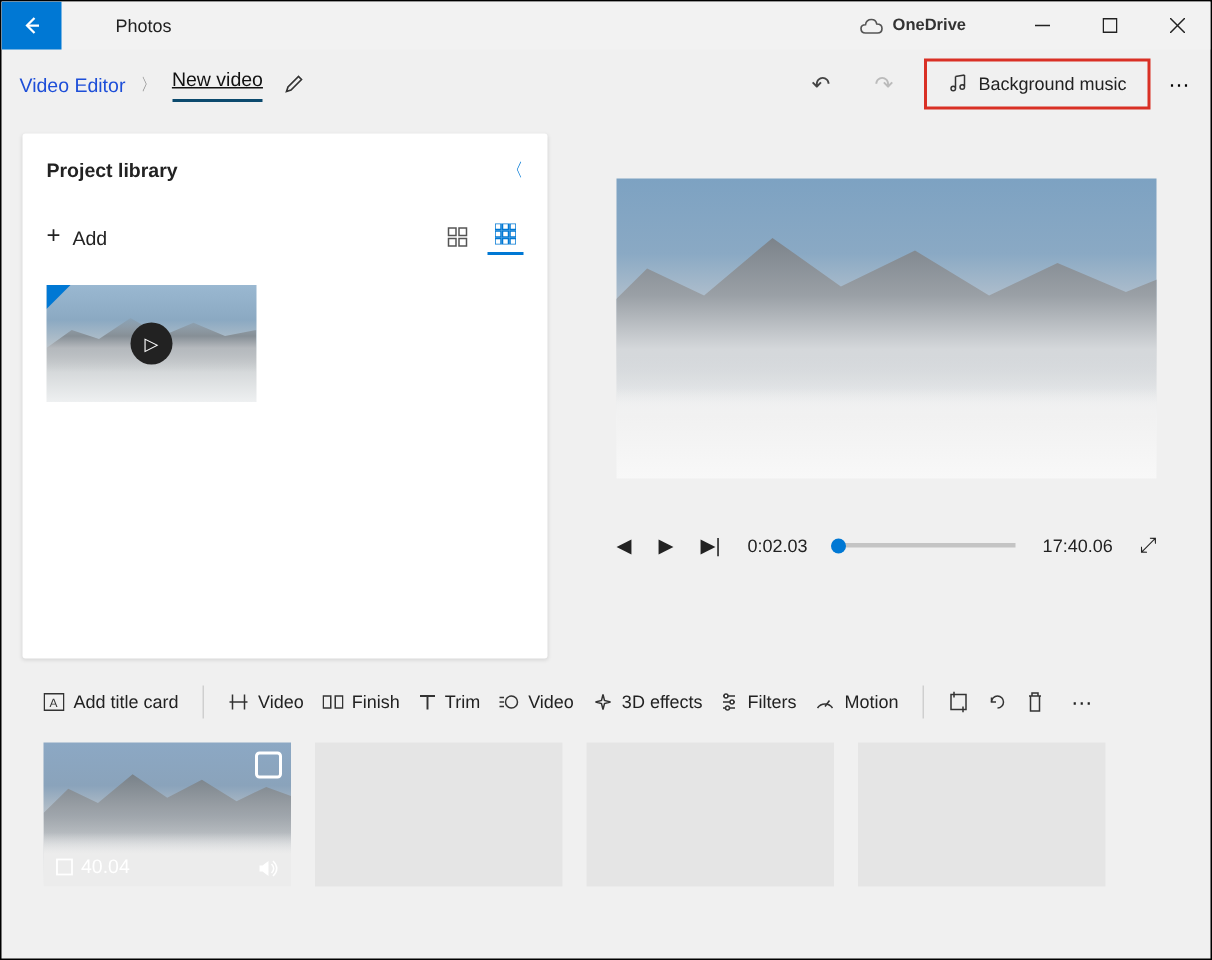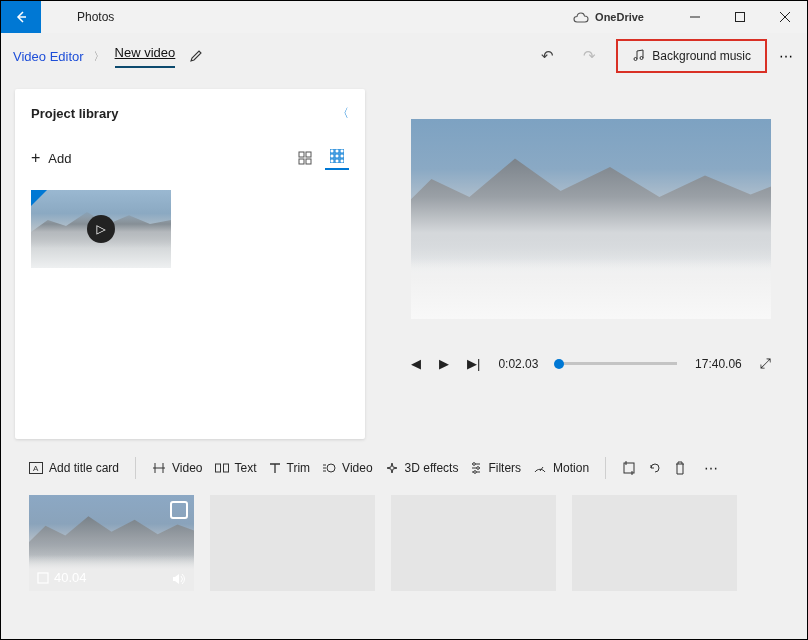--- a/index.html
+++ b/index.html
@@ -201,21 +201,21 @@
         <line x1="11" y1="1" x2="11" y2="11" stroke="#333"></line>
         <line x1="1" y1="6" x2="13" y2="6" stroke="#333"></line>
       </svg>
     <span>Video</span>
   </div>
   <div class="tool">
     <svg class="tool-icon" width="14" height="12">
         <rect x="0.5" y="2" width="5" height="8" fill="none" stroke="#333"></rect>
         <rect x="8.5" y="2" width="5" height="8" fill="none" stroke="#333"></rect>
       </svg>
-    <span>Text</span>
+    <span>Finish</span>
   </div>
   <div class="tool">
     <svg class="tool-icon" width="12" height="12">
         <path d="M1 2 H11 M6 2 V11" stroke="#333" stroke-width="1.3"></path>
       </svg>
     <span>Trim</span>
   </div>
   <div class="tool">
     <svg class="tool-icon" width="14" height="12">
         <circle cx="9" cy="6" r="4" fill="none" stroke="#333"></circle>

